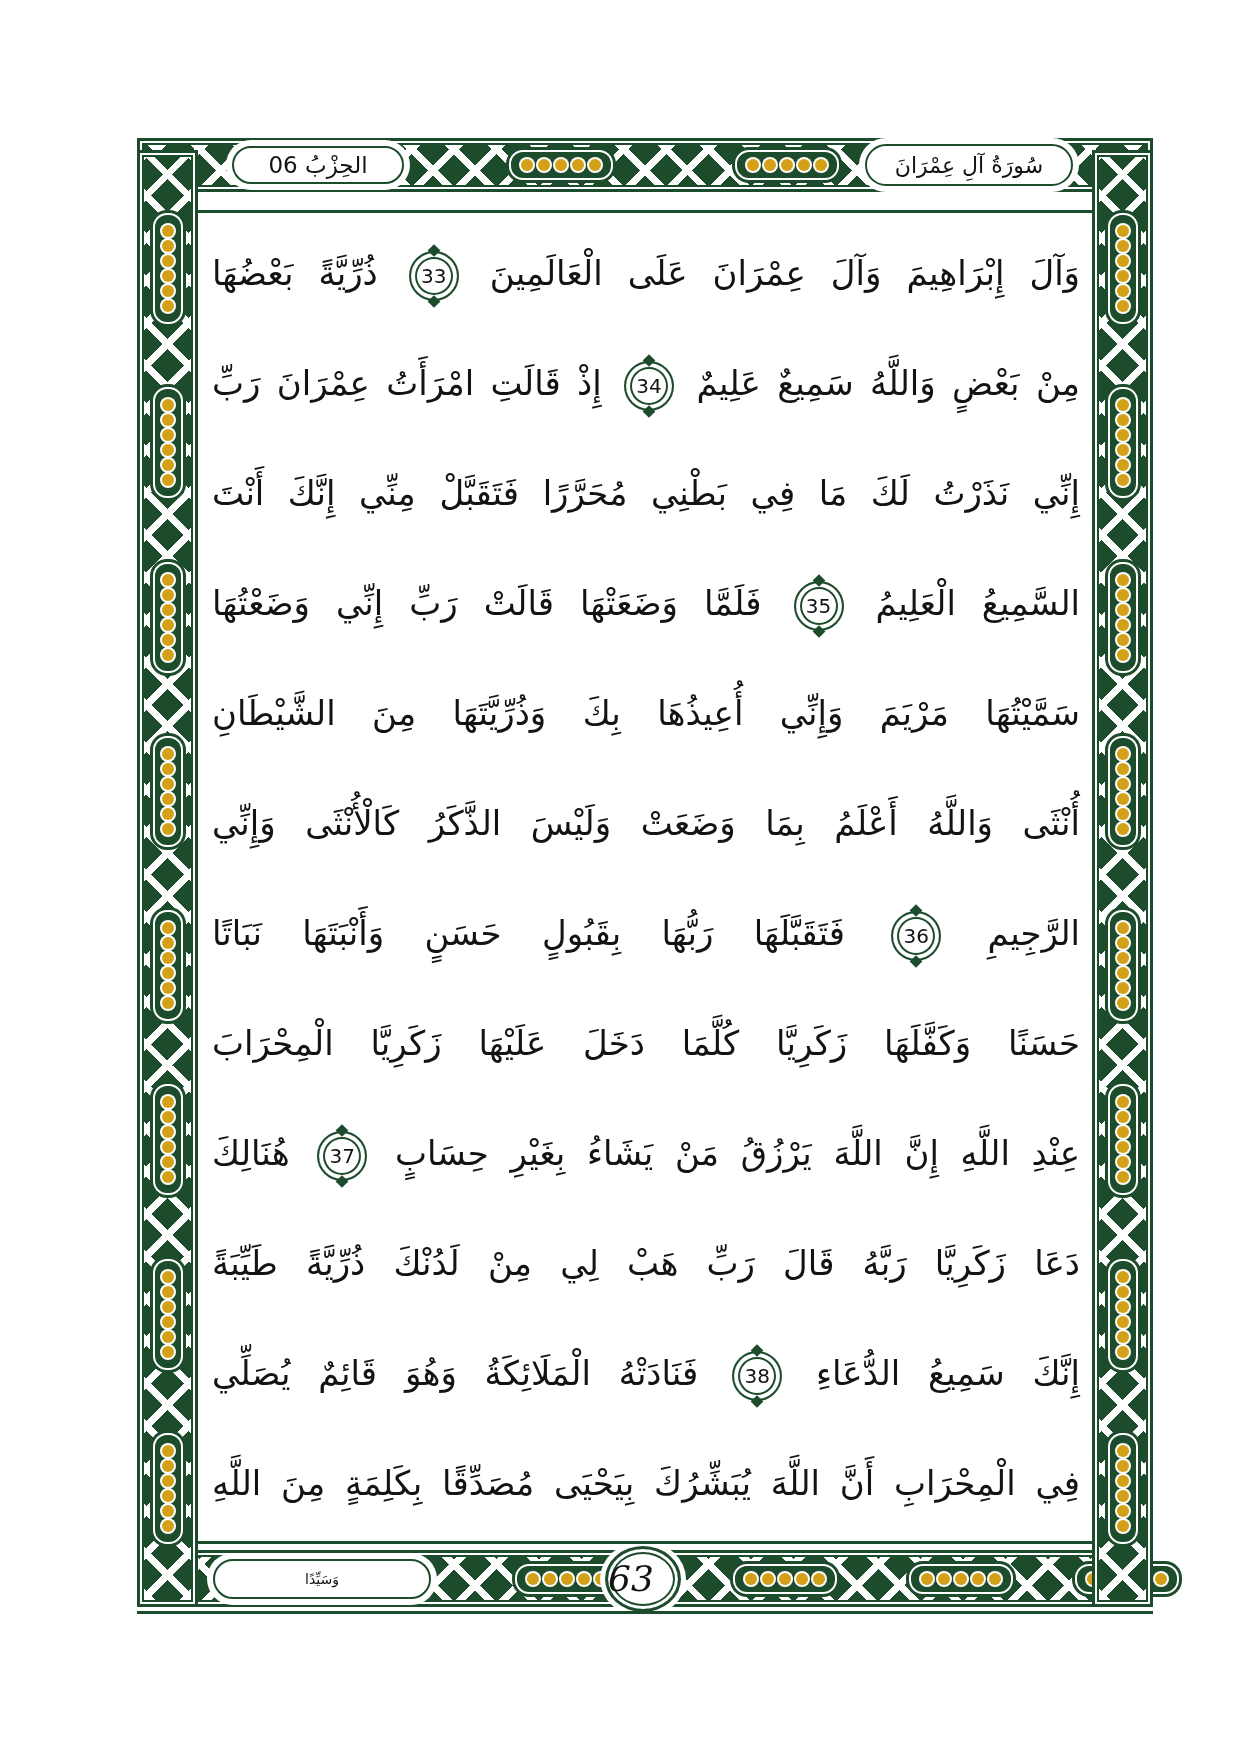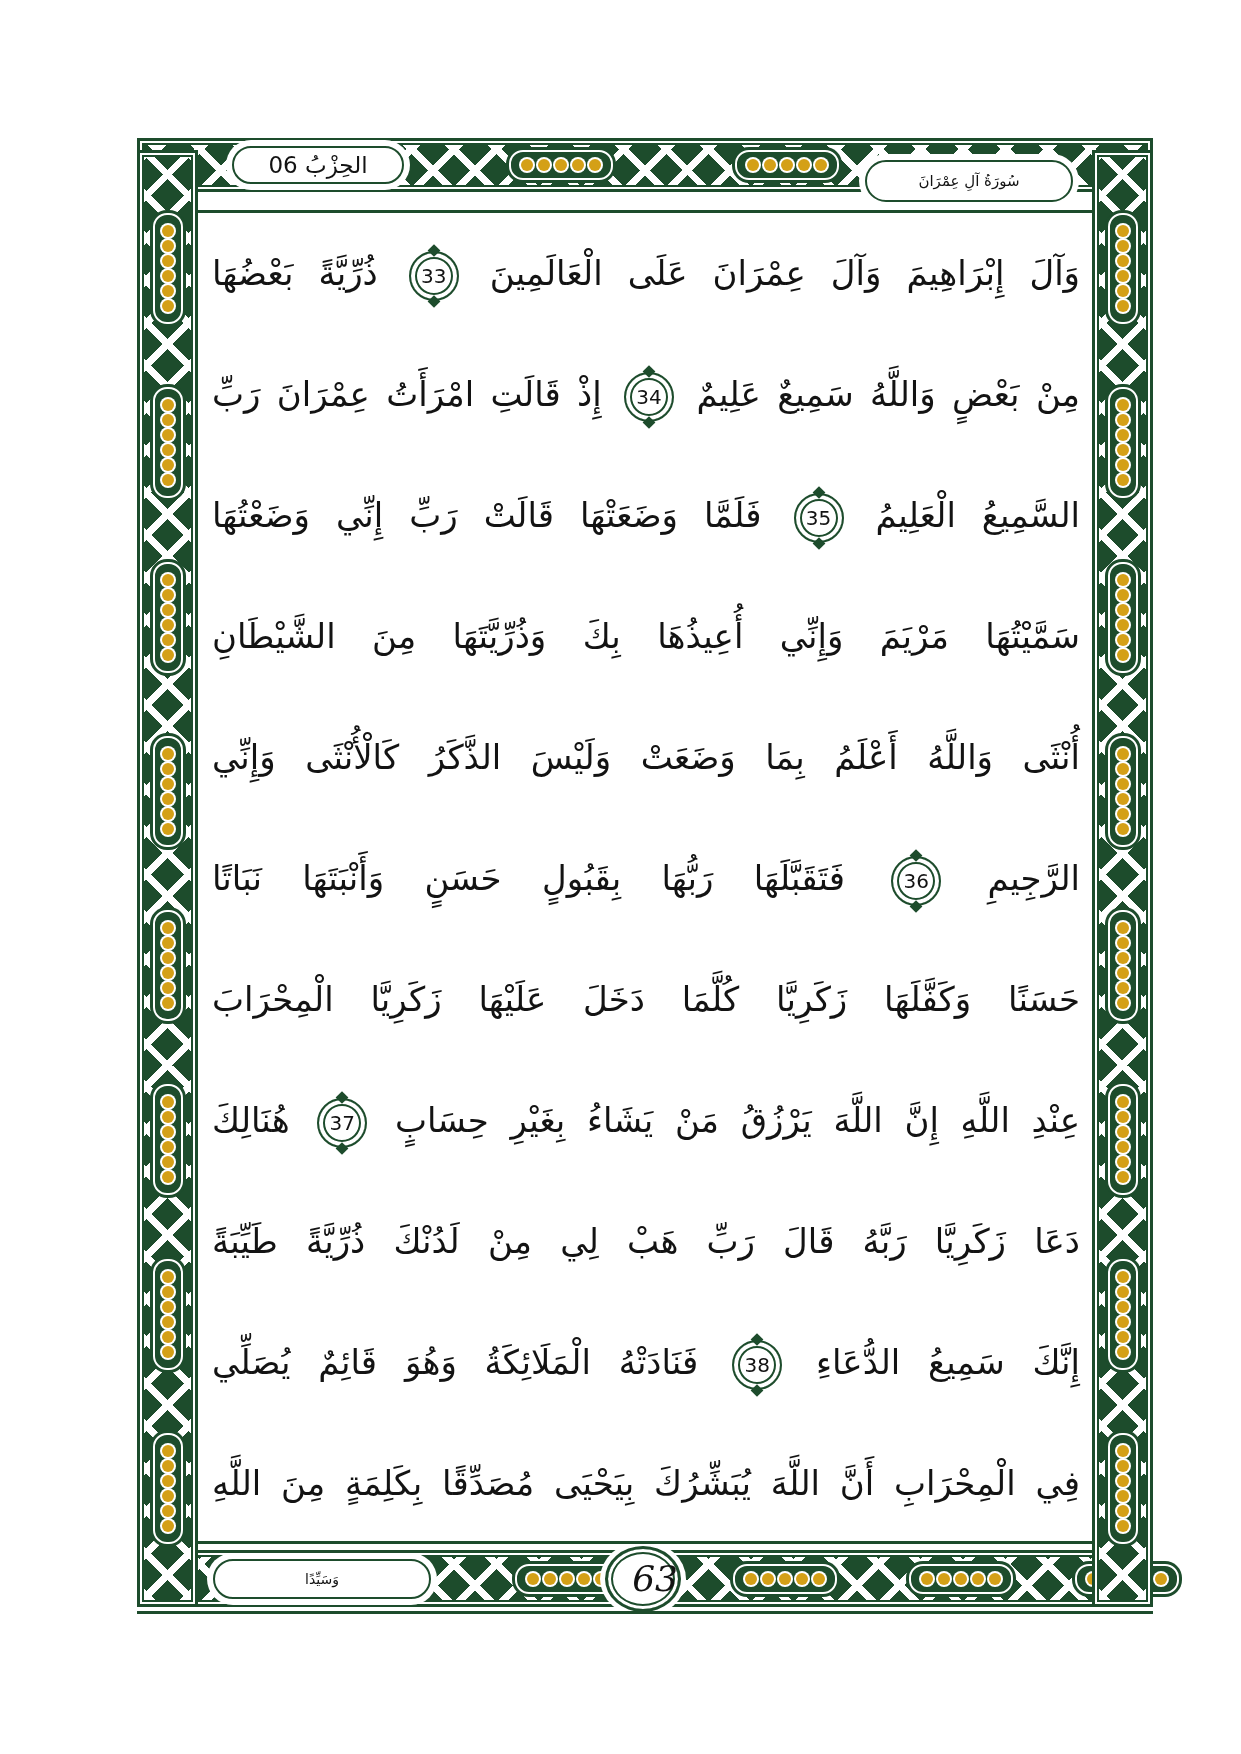--- a/index.html
+++ b/index.html
@@ -53,30 +53,30 @@
   
   .pill{
     position:absolute;top:50%;transform:translateY(-50%);
     background:#ffffff;border:2px solid var(--green);border-radius:999px;
     box-shadow:0 0 0 6px #ffffff;
     display:flex;align-items:center;justify-content:center;
     color:var(--ink);white-space:nowrap;
     font-family:"DejaVu Sans",sans-serif;
   }
   .pill-hizb   {left:95px;  width:172px; height:38px; font-size:23px;}
-  .pill-surah  {left:728px; width:208px; height:42px; font-size:15px;margin-top:16px;}
+  .pill-surah  {left:728px; width:208px; height:42px; font-size:22px;}
   .pill-catch  {left:76px;  width:218px; height:40px; font-size:14px;}
 
   
   .page-badge{
     position:absolute;left:468px;top:50%;transform:translateY(-50%);
     width:76px;height:66px;background:#ffffff;
     border:3px solid var(--green);border-radius:50%;
     box-shadow: inset 0 0 0 3px #ffffff, inset 0 0 0 5px var(--green), 0 0 0 5px #ffffff;
-    display:flex;align-items:center;justify-content:flex-end;
+    display:flex;align-items:center;justify-content:flex-start;
     font-size:36px;color:var(--ink);font-family:"DejaVu Serif",serif;font-style:italic;
   }
 
   
   .text-block{
     position:absolute;left:212px;top:224px;width:868px;height:1308px;
     display:flex;flex-direction:column;justify-content:space-between;
   }
   .qline{
     direction:rtl;
@@ -356,20 +356,21 @@
       </div>
   </div>
 
   <div class="rule rule-top"></div>
   <div class="rule rule-bottom"></div>
   <div class="rule rule-base"></div>
 
   <div class="text-block">
       <div class="qline"><span class="qtext">وَآلَ إِبْرَاهِيمَ وَآلَ عِمْرَانَ عَلَى الْعَالَمِينَ</span> <span class="verse-badge">33</span> <span class="qtext">ذُرِّيَّةً بَعْضُهَا</span></div>
       <div class="qline"><span class="qtext">مِنْ بَعْضٍ وَاللَّهُ سَمِيعٌ عَلِيمٌ</span> <span class="verse-badge">34</span> <span class="qtext">إِذْ قَالَتِ امْرَأَتُ عِمْرَانَ رَبِّ</span></div>
+      <div class="qline"><span class="qtext">إِنِّي نَذَرْتُ لَكَ مَا فِي بَطْنِي مُحَرَّرًا فَتَقَبَّلْ مِنِّي إِنَّكَ أَنْتَ</span></div>
       <div class="qline"><span class="qtext">السَّمِيعُ الْعَلِيمُ</span> <span class="verse-badge">35</span> <span class="qtext">فَلَمَّا وَضَعَتْهَا قَالَتْ رَبِّ إِنِّي وَضَعْتُهَا</span></div>
       <div class="qline"><span class="qtext">سَمَّيْتُهَا مَرْيَمَ وَإِنِّي أُعِيذُهَا بِكَ وَذُرِّيَّتَهَا مِنَ الشَّيْطَانِ</span></div>
       <div class="qline"><span class="qtext">أُنْثَى وَاللَّهُ أَعْلَمُ بِمَا وَضَعَتْ وَلَيْسَ الذَّكَرُ كَالْأُنْثَى وَإِنِّي</span></div>
       <div class="qline"><span class="qtext">الرَّجِيمِ</span> <span class="verse-badge">36</span> <span class="qtext">فَتَقَبَّلَهَا رَبُّهَا بِقَبُولٍ حَسَنٍ وَأَنْبَتَهَا نَبَاتًا</span></div>
       <div class="qline"><span class="qtext">حَسَنًا وَكَفَّلَهَا زَكَرِيَّا كُلَّمَا دَخَلَ عَلَيْهَا زَكَرِيَّا الْمِحْرَابَ</span></div>
       <div class="qline"><span class="qtext">عِنْدِ اللَّهِ إِنَّ اللَّهَ يَرْزُقُ مَنْ يَشَاءُ بِغَيْرِ حِسَابٍ</span> <span class="verse-badge">37</span> <span class="qtext">هُنَالِكَ</span></div>
       <div class="qline"><span class="qtext">دَعَا زَكَرِيَّا رَبَّهُ قَالَ رَبِّ هَبْ لِي مِنْ لَدُنْكَ ذُرِّيَّةً طَيِّبَةً</span></div>
       <div class="qline"><span class="qtext">إِنَّكَ سَمِيعُ الدُّعَاءِ</span> <span class="verse-badge">38</span> <span class="qtext">فَنَادَتْهُ الْمَلَائِكَةُ وَهُوَ قَائِمٌ يُصَلِّي</span></div>
       <div class="qline"><span class="qtext">فِي الْمِحْرَابِ أَنَّ اللَّهَ يُبَشِّرُكَ بِيَحْيَى مُصَدِّقًا بِكَلِمَةٍ مِنَ اللَّهِ</span></div>
     </div>

